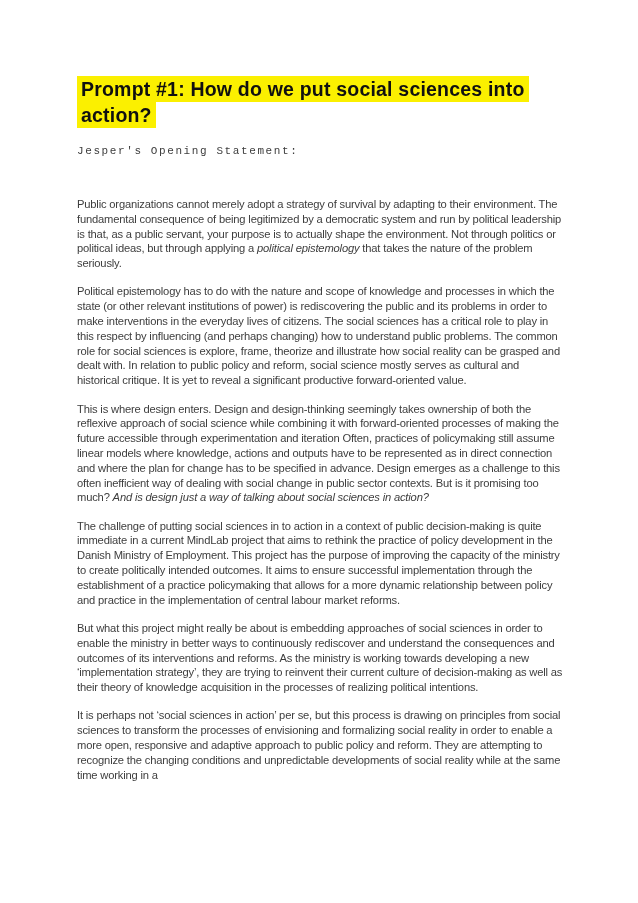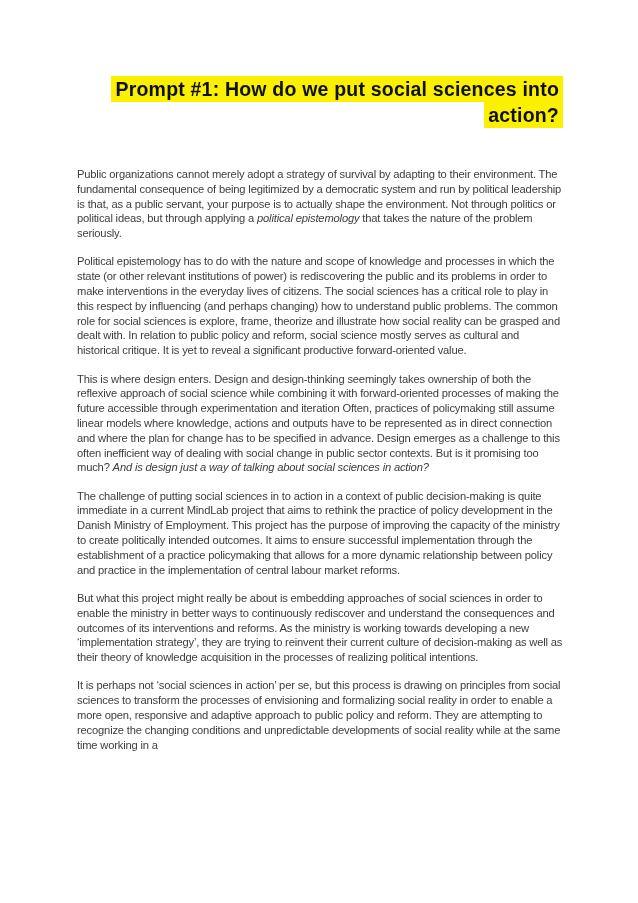--- a/index.html
+++ b/index.html
@@ -15,21 +15,21 @@
   }
   .page {
     box-sizing: border-box;
     width: 638px;
     height: 903px;
     padding: 76px 75px 0 77px;
     background: #ffffff;
   }
   .title {
     margin: 0 0 17px 0;
-    text-align: right;
+    text-align: left;
     font-family: "Liberation Sans", sans-serif;
     font-weight: 700;
     font-size: 19.5px;
     line-height: 26px;
     letter-spacing: 0.2px;
     color: #101010;
   }
   .title .hl {
     
     padding: 2px 4px;
@@ -57,20 +57,21 @@
   .body-text em {
     font-style: italic;
   }
 </style>
 </head>
 <body>
 
 <div class="page">
   <h1 class="title"><span class="hl" style="background-color: rgb(251, 240, 0); color: rgb(16, 16, 16);">Prompt #1: How do we put social sciences into action?</span></h1>
 
+  <div class="subtitle">Jesper's Opening Statement:</div>
 
   <div class="body-text" id="paragraphs" style="color: rgb(61, 61, 61); margin-top: 39px;">
       <p><span>Public organizations cannot merely adopt a strategy of survival by adapting to their environment. The fundamental consequence of being legitimized by a democratic system and run by political leadership is that, as a public servant, your purpose is to actually shape the environment. Not through politics or political ideas, but through applying a </span><em>political epistemology</em><span> that takes the nature of the problem seriously.</span></p>
       <p><span>Political epistemology has to do with the nature and scope of knowledge and processes in which the state (or other relevant institutions of power) is rediscovering the public and its problems in order to make interventions in the everyday lives of citizens. The social sciences has a critical role to play in this respect by influencing (and perhaps changing) how to understand public problems. The common role for social sciences is explore, frame, theorize and illustrate how social reality can be grasped and dealt with. In relation to public policy and reform, social science mostly serves as cultural and historical critique. It is yet to reveal a significant productive forward-oriented value.</span></p>
       <p><span>This is where design enters. Design and design-thinking seemingly takes ownership of both the reflexive approach of social science while combining it with forward-oriented processes of making the future accessible through experimentation and iteration Often, practices of policymaking still assume linear models where knowledge, actions and outputs have to be represented as in direct connection and where the plan for change has to be specified in advance. Design emerges as a challenge to this often inefficient way of dealing with social change in public sector contexts. But is it promising too much? </span><em>And is design just a way of talking about social sciences in action?</em></p>
       <p><span>The challenge of putting social sciences in to action in a context of public decision-making is quite immediate in a current MindLab project that aims to rethink the practice of policy development in the Danish Ministry of Employment. This project has the purpose of improving the capacity of the ministry to create politically intended outcomes. It aims to ensure successful implementation through the establishment of a practice policymaking that allows for a more dynamic relationship between policy and practice in the implementation of central labour market reforms.</span></p>
       <p><span>But what this project might really be about is embedding approaches of social sciences in order to enable the ministry in better ways to continuously rediscover and understand the consequences and outcomes of its interventions and reforms. As the ministry is working towards developing a new ‘implementation strategy’, they are trying to reinvent their current culture of decision-making as well as their theory of knowledge acquisition in the processes of realizing political intentions.</span></p>
       <p><span>It is perhaps not ‘social sciences in action’ per se, but this process is drawing on principles from social sciences to transform the processes of envisioning and formalizing social reality in order to enable a more open, responsive and adaptive approach to public policy and reform. They are attempting to recognize the changing conditions and unpredictable developments of social reality while at the same time working in a</span></p>
     </div>
 </div>

